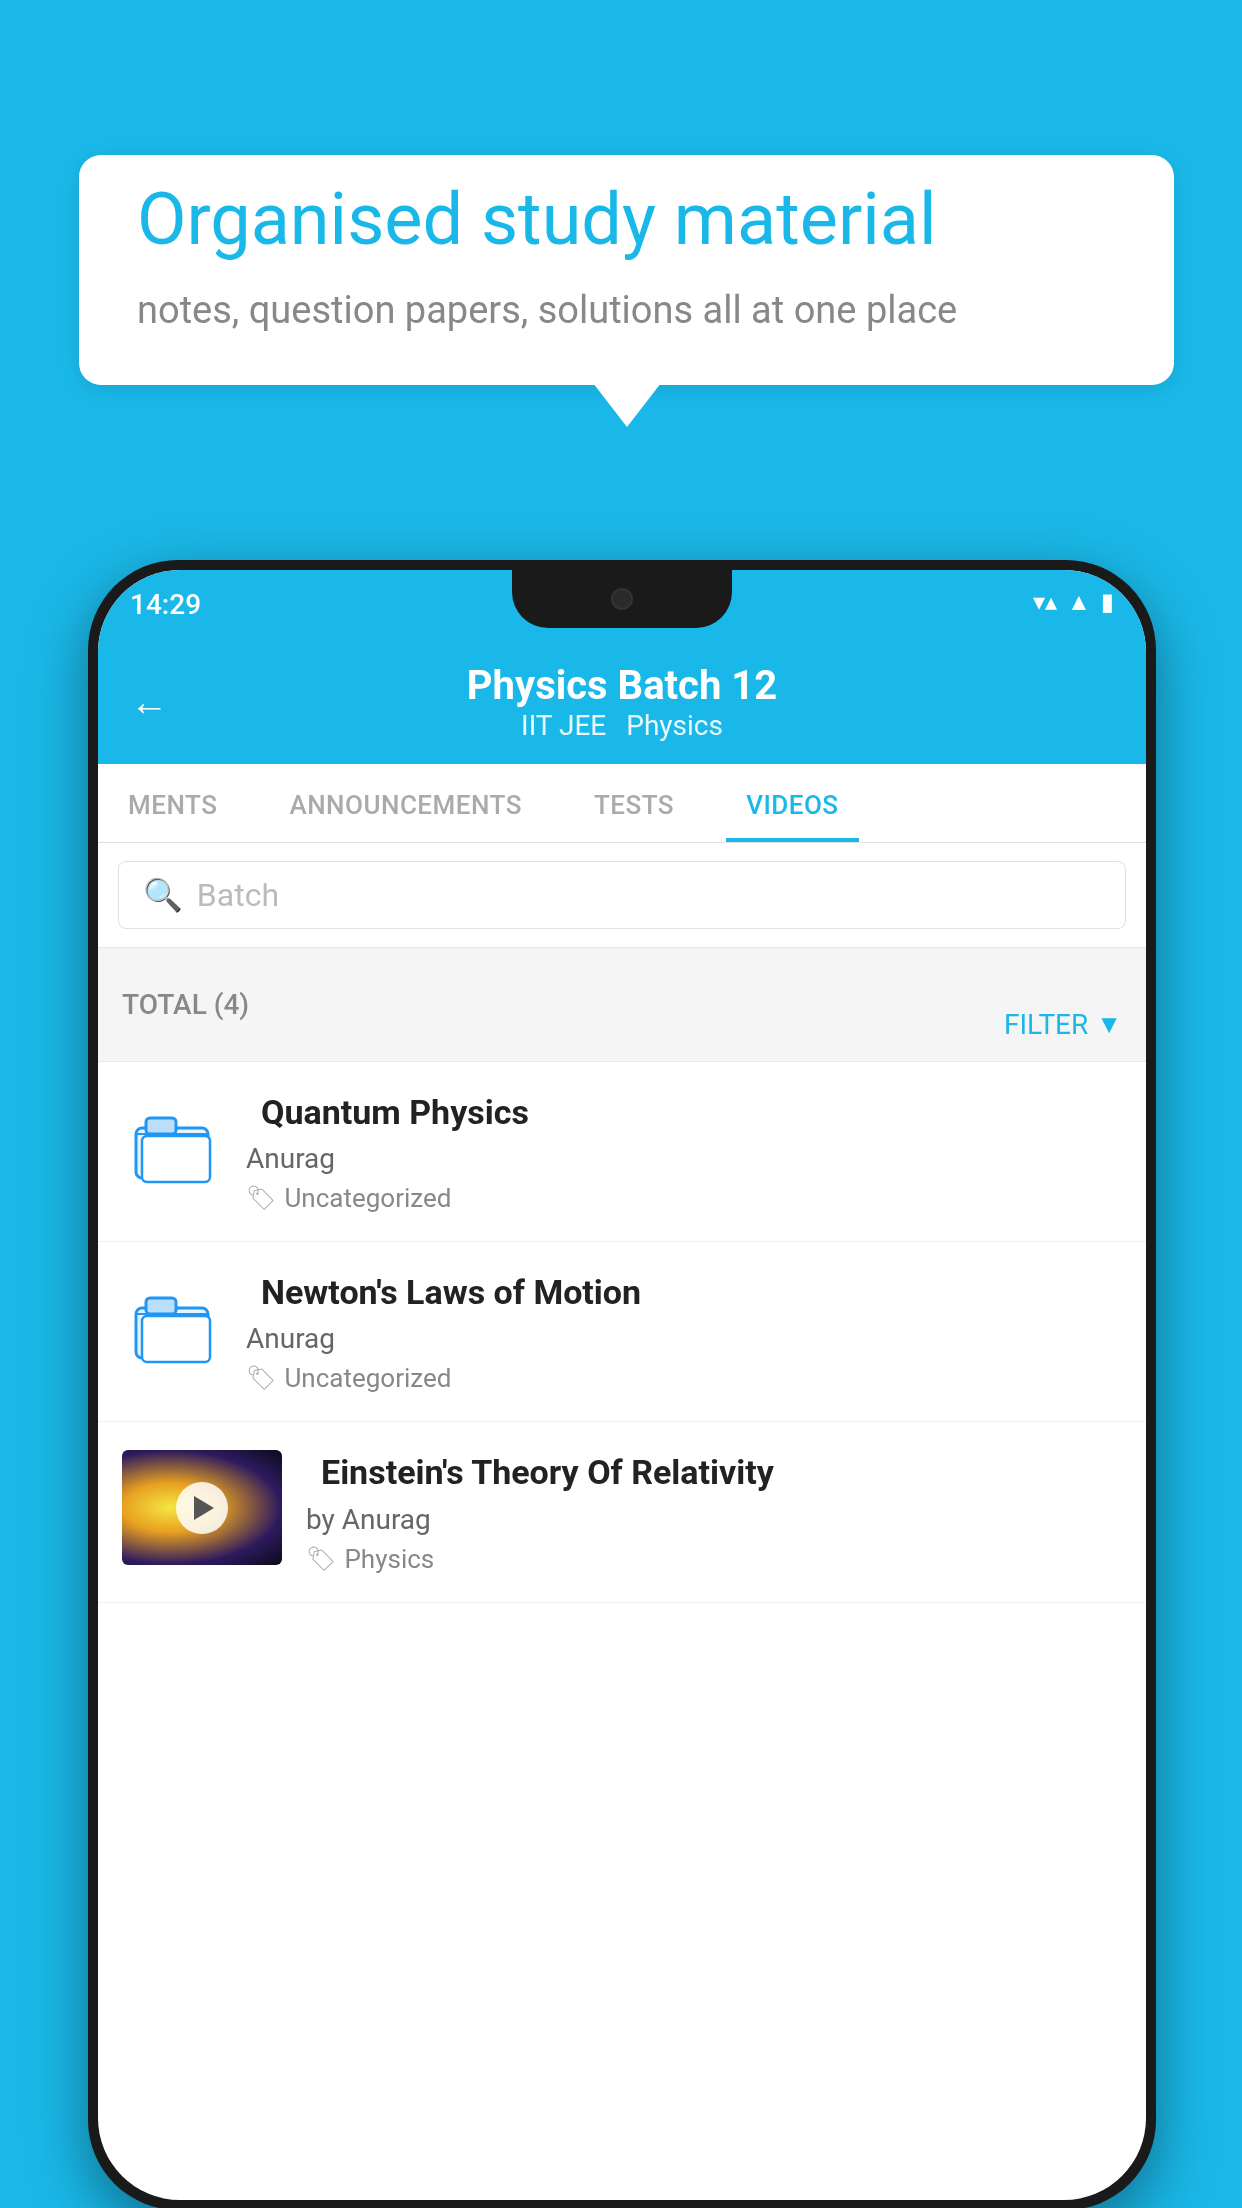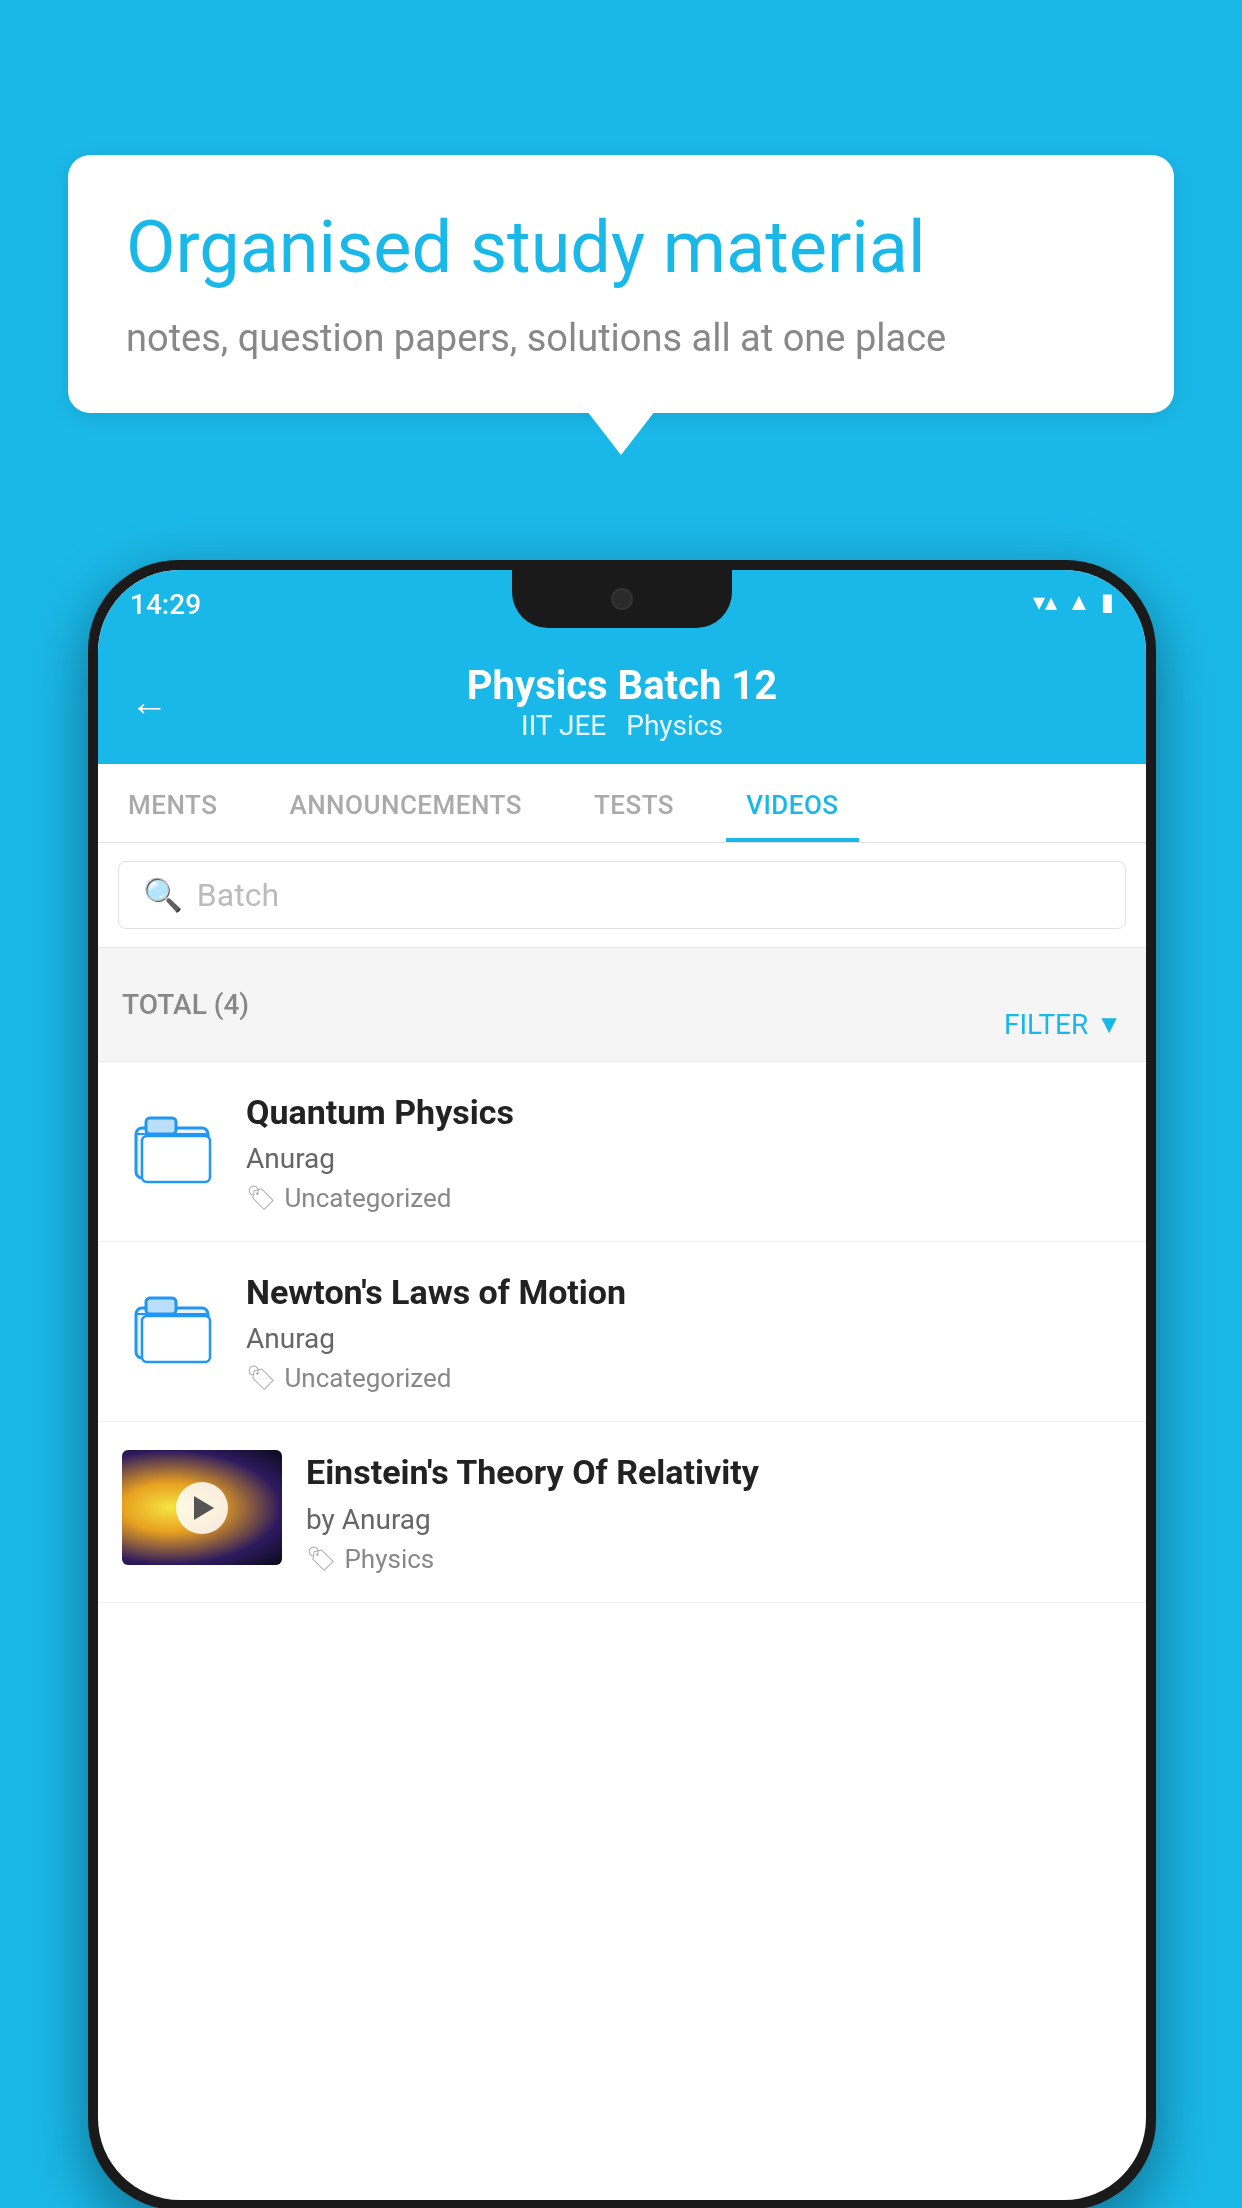--- a/index.html
+++ b/index.html
@@ -17,23 +17,24 @@
     .speech-bubble-container {
       position: absolute;
       top: 155px;
       left: 68px;
       width: 1106px;
     }
 
     .speech-bubble {
       background: white;
       border-radius: 22px;
-      padding: 52px 58px 48px 58px;
+      padding: 24px 58px 48px 58px;
       box-shadow: 0 4px 20px rgba(0,0,0,0.1);
       position: relative;
+      margin-left: 11px;
     }
 
     .speech-bubble::after {
       content: '';
       position: absolute;
       bottom: -42px;
       left: 50%;
       transform: translateX(-50%);
       width: 0;
       height: 0;
@@ -338,20 +339,21 @@
       display: flex;
       flex-direction: column;
       gap: 8px;
     }
 
     .video-title {
       color: #222;
       font-size: 34px;
       font-weight: 700;
       line-height: 1.3;
+      margin-left: 15px;
     }
 
     .video-author {
       color: #666;
       font-size: 28px;
     }
 
     .video-tag {
       display: flex;
       align-items: center;

